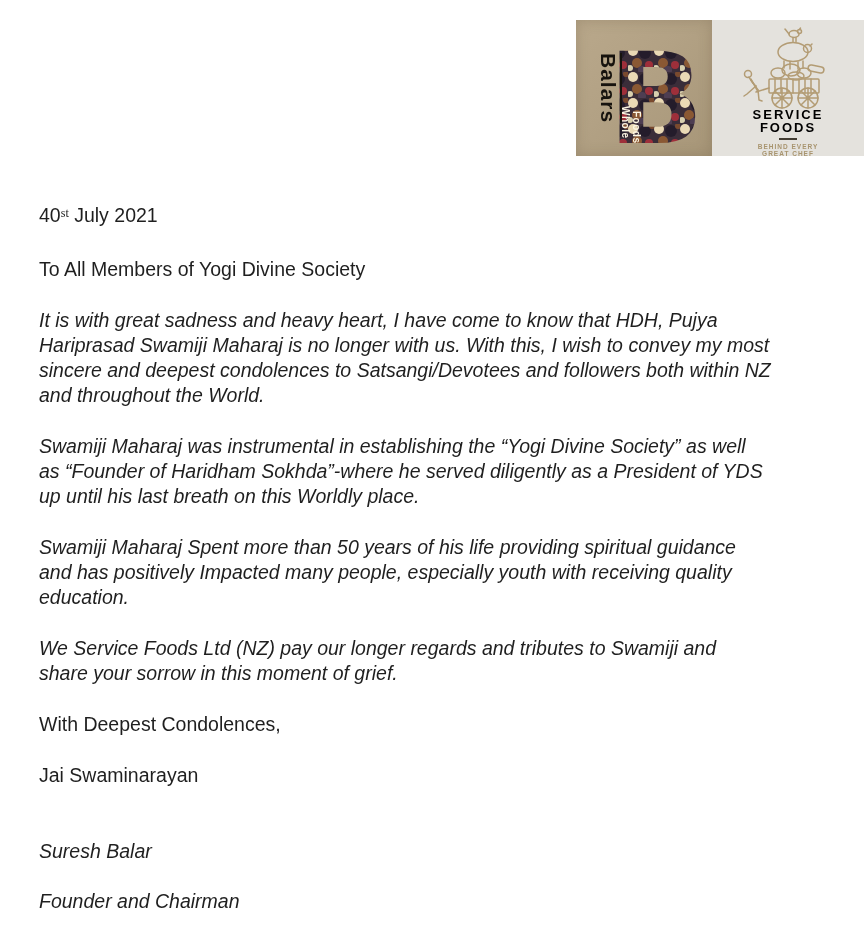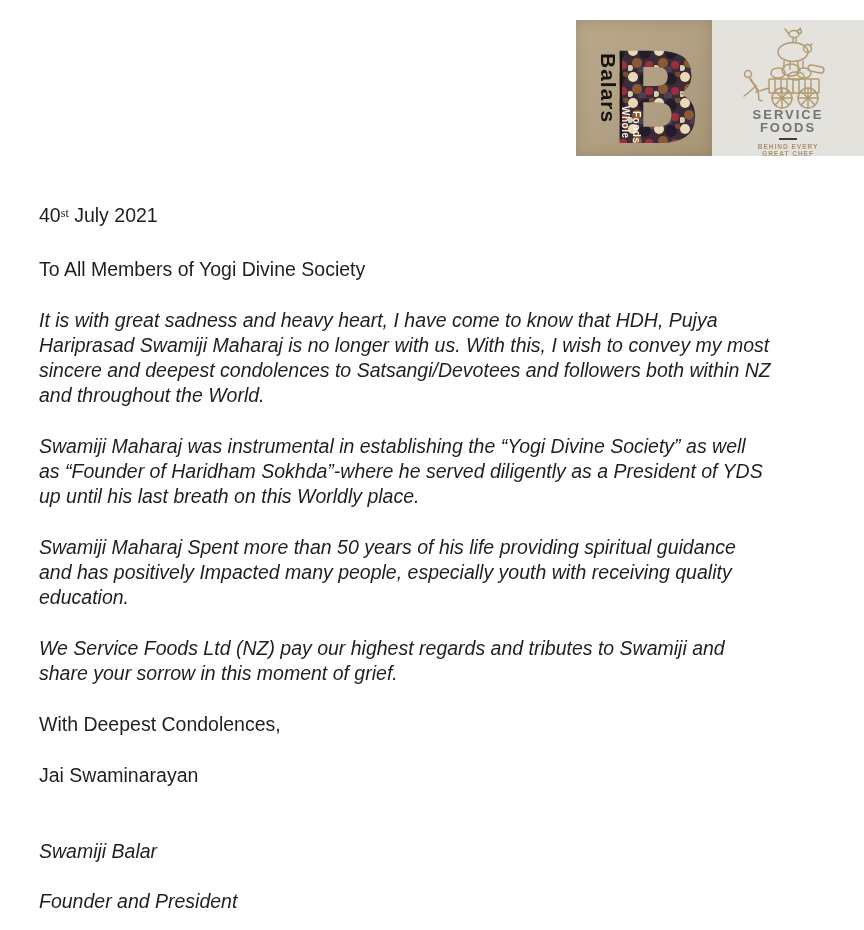--- a/index.html
+++ b/index.html
@@ -32,21 +32,21 @@
   .balars-tag-1 { left:54px; top:86px; }
   .balars-tag-2 { left:65px; top:91px; }
 
   .service {
     position:absolute; left:136px; top:0; width:152px; height:136px;
     background:#e4e2dd; text-align:center;
   }
   .service svg { position:absolute; left:0; top:2px; }
   .svc-name {
     position:absolute; left:0; top:88px; width:152px;
-    font-size:13px; font-weight:bold; letter-spacing:2px; color:#737373;
+    font-size:13px; font-weight:bold; letter-spacing:2px; color:#000000;
     line-height:13px;
   }
   .svc-div {
     position:absolute; left:67px; top:118px; width:18px; height:2px;
     background:#423c32;
   }
   .svc-tag {
     position:absolute; left:0; top:123px; width:152px;
     font-size:6.5px; font-weight:bold; letter-spacing:1px; color:#a8946e;
     line-height:7px;
@@ -150,27 +150,27 @@
 and throughout the World.</p>
 
     <p class="para">Swamiji Maharaj was instrumental in establishing the “Yogi Divine Society” as well
 as “Founder of Haridham Sokhda”-where he served diligently as a President of YDS
 up until his last breath on this Worldly place.</p>
 
     <p class="para">Swamiji Maharaj Spent more than 50 years of his life providing spiritual guidance
 and has positively Impacted many people, especially youth with receiving quality
 education.</p>
 
-    <p class="para">We Service Foods Ltd (NZ) pay our highest regards and tributes to Swamiji and
+    <p class="para">We Service Foods Ltd (NZ) pay our longer regards and tributes to Swamiji and
 share your sorrow in this moment of grief.</p>
 
     <p class="line">With Deepest Condolences,</p>
 
     <p class="line">Jai Swaminarayan</p>
 
     <p class="para">
-      <span style="display:block">Swamiji Balar</span>
-      <span style="display:block">Founder and President</span>
+      <span style="display:block">Suresh Balar</span>
+      <span style="display:block">Founder and Chairman</span>
       
       
     </p>
   </div>
 </div>
 
 </body></html>

